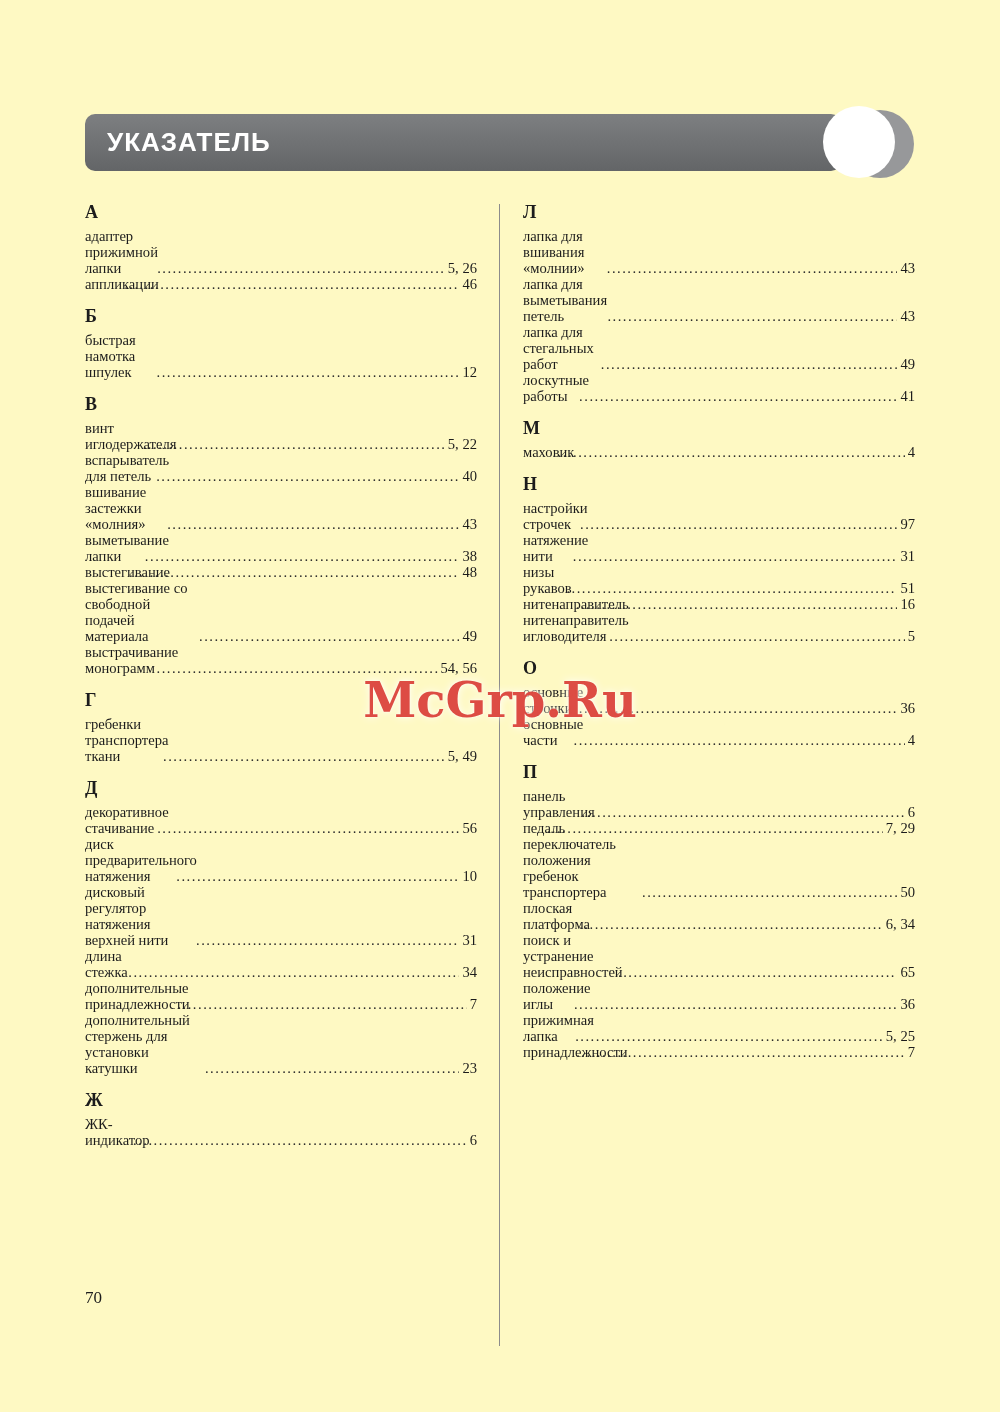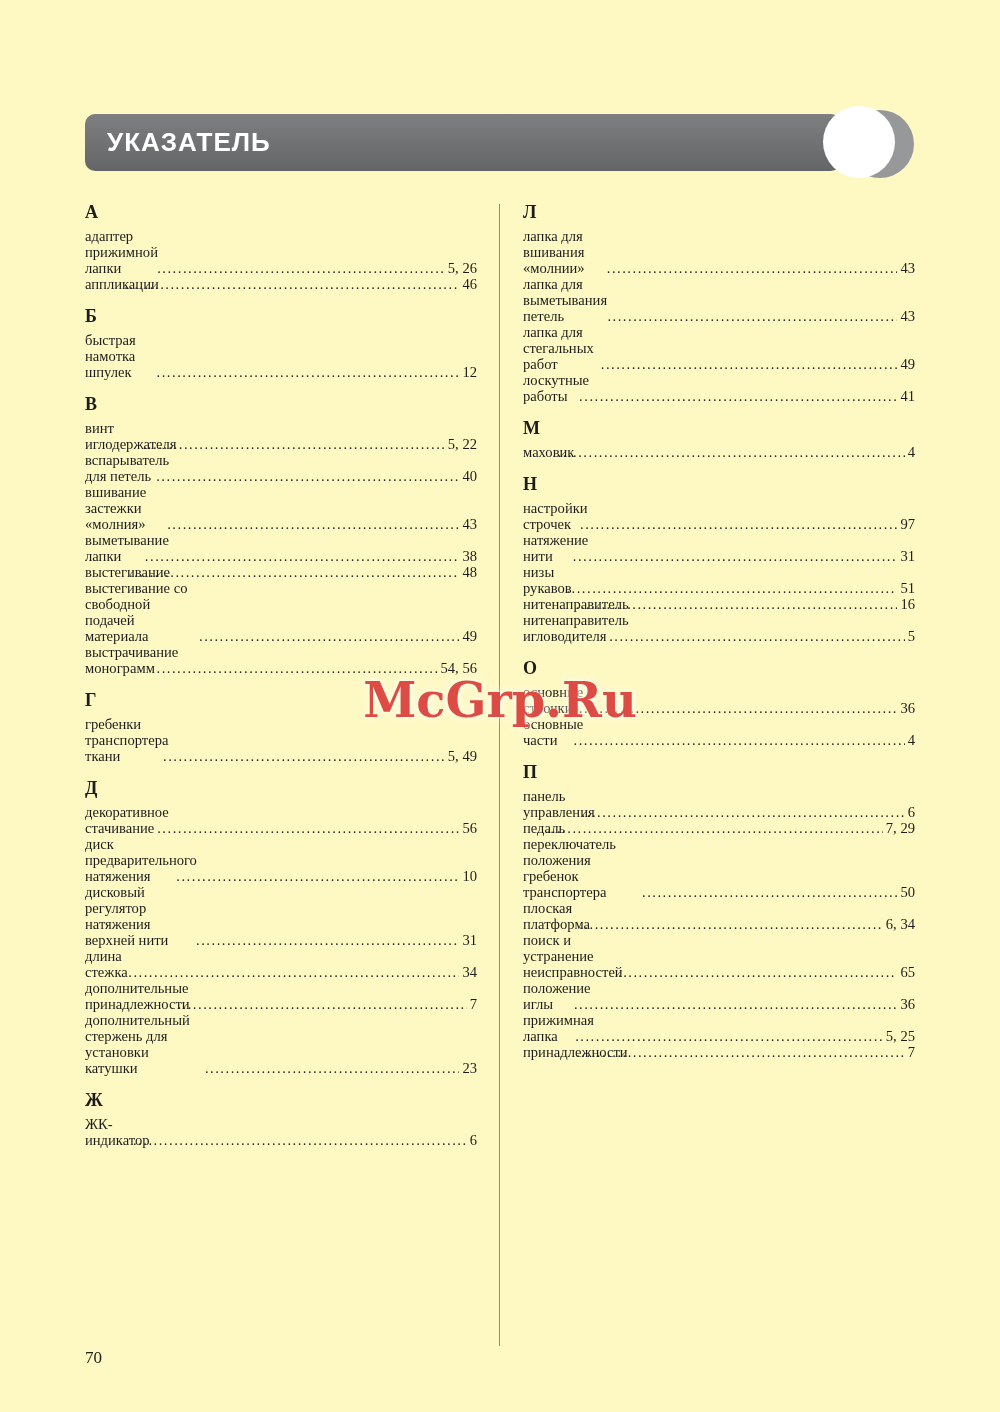--- a/index.html
+++ b/index.html
@@ -92,21 +92,21 @@
     font-weight: bold;
     font-size: 48px;
     color: rgba(215, 45, 35, 0.85);
     text-shadow: 0 0 8px rgba(255,255,255,0.95), 0 0 2px rgba(255,255,255,0.9);
     z-index: 5;
     pointer-events: none;
   }
 
   .page-number {
     position: absolute;
-    left: 85px; top: 1348px;
+    left: 85px; top: 1288px;
     font-size: 17px;
   }
 </style>
 </head>
 <body>
 
 <div class="page">
 
   <div class="header-bar">
     <span class="header-title">УКАЗАТЕЛЬ</span>

